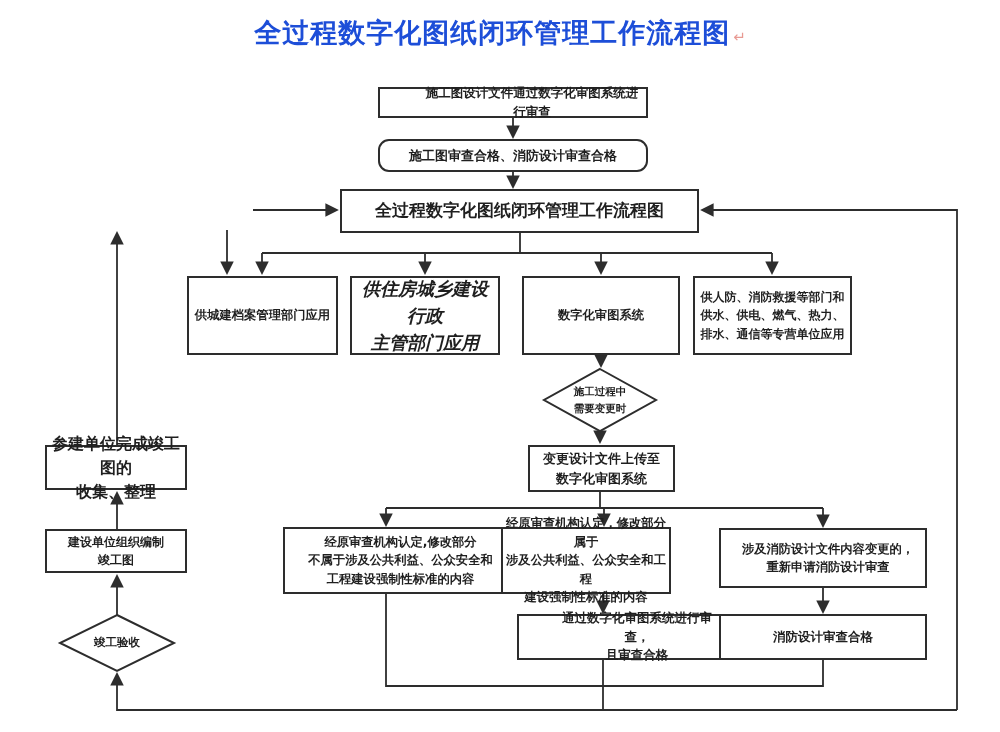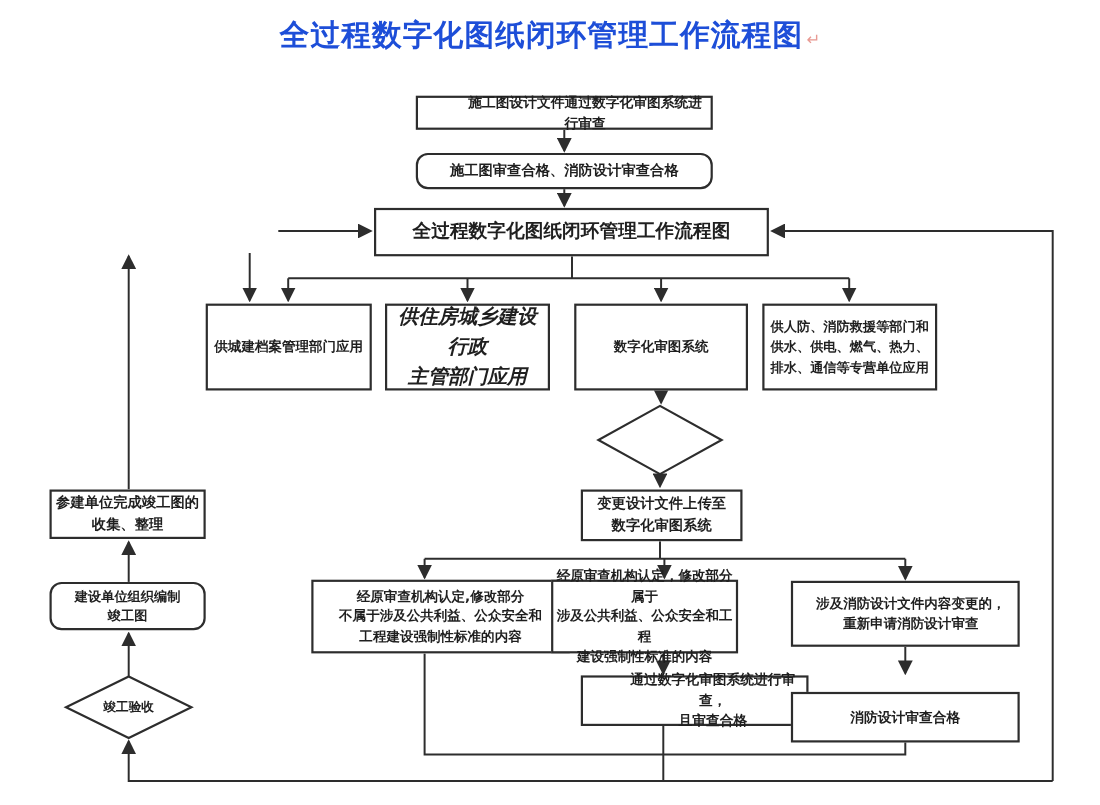--- a/index.html
+++ b/index.html
@@ -137,41 +137,43 @@
 
   <div class="node" style="left:350px; top:276px; width:150px; height:79px; font-size:18px;font-style:italic;">供住房城乡建设行政
 主管部门应用</div>
 
   <div class="node" style="left:522px; top:276px; width:158px; height:79px; font-size:12.3px;">数字化审图系统</div>
 
   <div class="node" style="left:693px; top:276px; width:159px; height:79px; font-size:12px; line-height:1.55;">供人防、消防救援等部门和
 供水、供电、燃气、热力、
 排水、通信等专营单位应用</div>
 
+  <div class="node diamond-label" style="left:545px; top:377px; width:110px; height:46px; font-size:10.5px; line-height:1.6;">施工过程中
+需要变更时</div>
 
   <div class="node" style="left:528px; top:445px; width:147px; height:47px; font-size:13px;">变更设计文件上传至
 数字化审图系统</div>
 
   <div class="node" style="left:283px; top:527px; width:235px; height:67px; font-size:12.3px;">经原审查机构认定,修改部分
 不属于涉及公共利益、公众安全和
 工程建设强制性标准的内容</div>
 
   <div class="node" style="left:501px; top:527px; width:170px; height:67px; font-size:12.3px;">经原审查机构认定，修改部分属于
 涉及公共利益、公众安全和工程
 建设强制性标准的内容</div>
 
   <div class="node" style="left:719px; top:528px; width:208px; height:60px; font-size:12.3px;padding-left:12px;">涉及消防设计文件内容变更的，
 重新申请消防设计审查</div>
 
-  <div class="node" style="left:528px; top:614px; width:207px; height:46px; font-size:12.5px;padding-left:35px;">通过数字化审图系统进行审查，
+  <div class="node" style="left:517px; top:614px; width:207px; height:46px; font-size:12.5px;padding-left:35px;">通过数字化审图系统进行审查，
 且审查合格</div>
 
-  <div class="node" style="left:719px; top:614px; width:208px; height:46px; font-size:12.5px;margin-top:15px;">消防设计审查合格</div>
+  <div class="node" style="left:719px; top:614px; width:208px; height:46px; font-size:12.5px;">消防设计审查合格</div>
 
-  <div class="node" style="left:45px; top:445px; width:142px; height:45px; font-size:13px;">参建单位完成竣工图的
+  <div class="node" style="left:45px; top:445px; width:142px; height:45px; font-size:16px;">参建单位完成竣工图的
 收集、整理</div>
 
-  <div class="node" style="left:45px; top:529px; width:142px; height:44px; font-size:12px;border-radius:11px;">建设单位组织编制
+  <div class="node" style="left:45px; top:529px; width:142px; height:44px; font-size:12px;">建设单位组织编制
 竣工图</div>
 
   <div class="node diamond-label" style="left:62px; top:632px; width:110px; height:22px; font-size:11.5px;">竣工验收</div>
 
 </div>
 
 </body></html>

